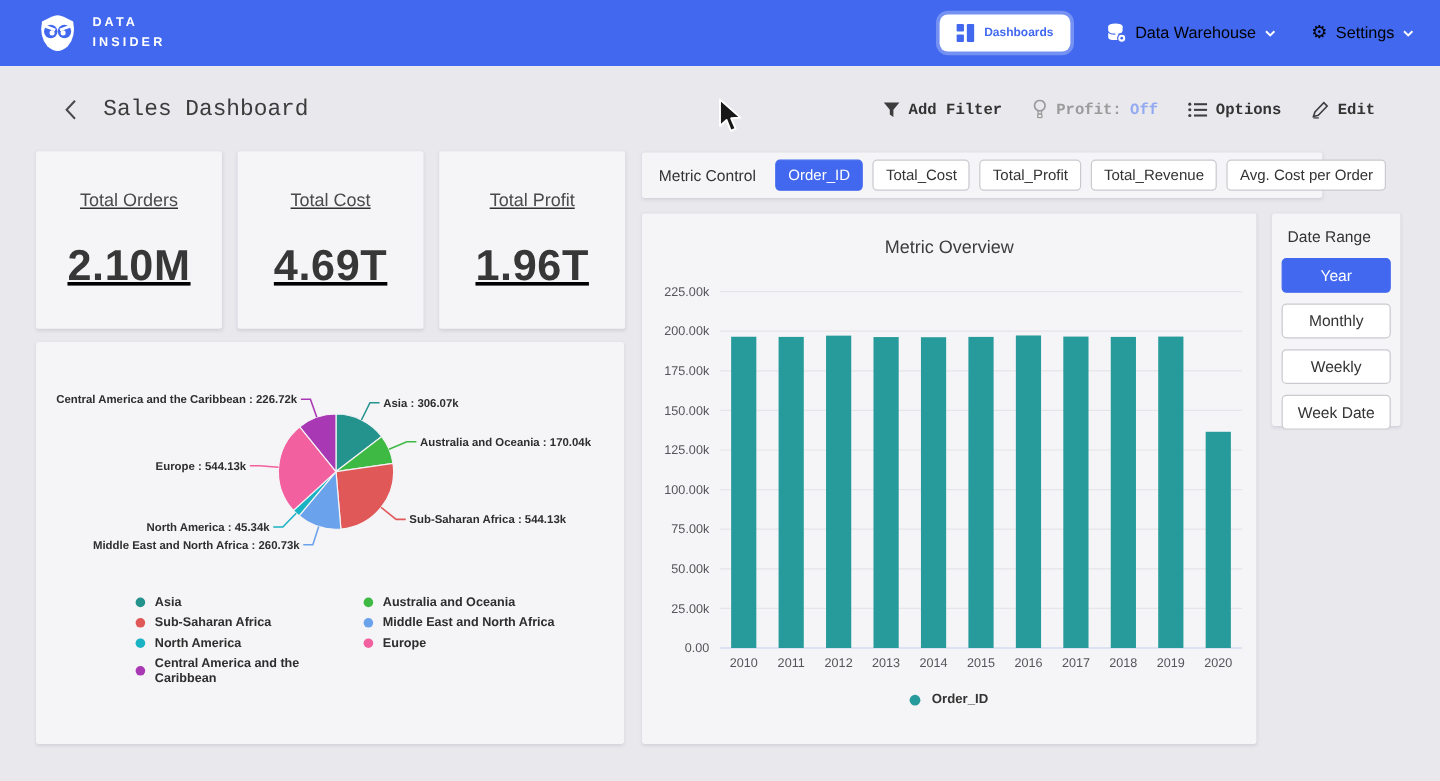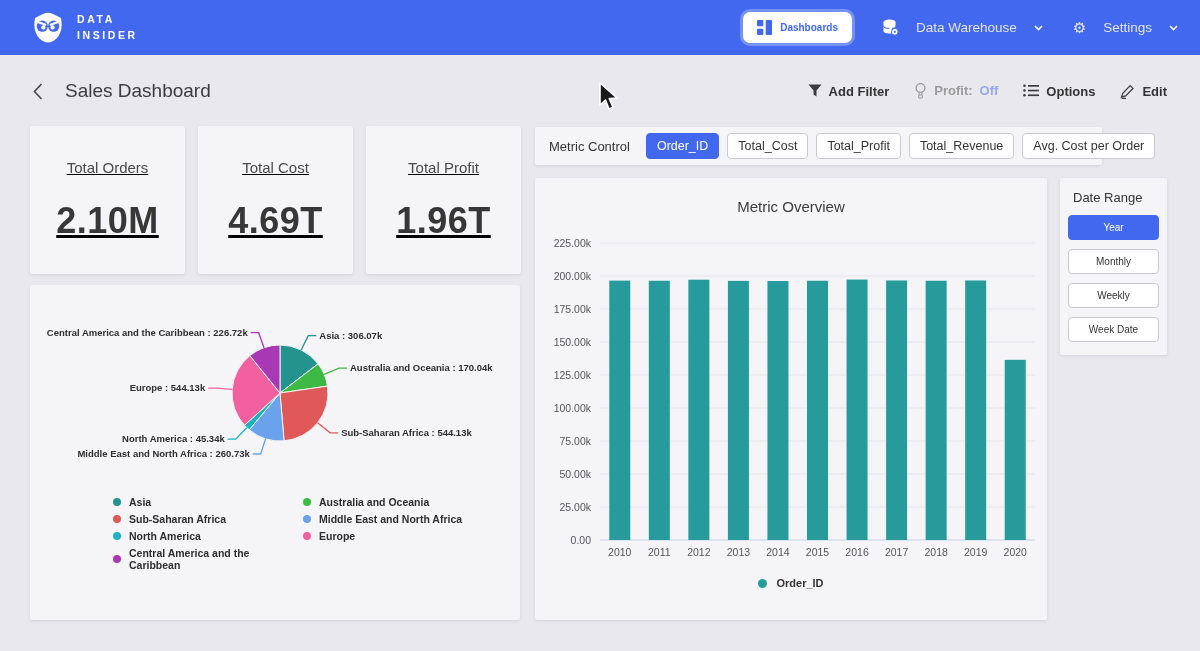--- a/index.html
+++ b/index.html
@@ -8,29 +8,29 @@
 
   
   .navbar{position:absolute;top:0;left:0;width:100%;height:55px;background:#4168ef;
           display:flex;align-items:center;box-sizing:border-box;padding:0 22px;}
   .brand{display:flex;align-items:center;gap:11px;margin-left:8px;}
   .brand-text{color:#fff;font-size:10.5px;font-weight:bold;letter-spacing:2.6px;line-height:1.5;}
   .nav-right{margin-left:auto;display:flex;align-items:center;gap:30px;}
   .dash-btn{display:flex;align-items:center;gap:8px;background:#fff;color:#4168ef;
             font-weight:bold;font-size:10px;border:none;border-radius:7px;padding:8px 14px;
             box-shadow:0 0 0 3px rgba(255,255,255,.28);cursor:pointer;font-family:inherit;}
-  .nav-item{display:flex;align-items:center;gap:17px;color:#e5e5e5;font-size:13.5px;cursor:pointer;justify-content:center;}
+  .nav-item{display:flex;align-items:center;gap:7px;color:#000000;font-size:13.5px;cursor:pointer;justify-content:center;}
   .gear-glyph{font-size:15px;line-height:1;}
 
   
   .page-header{position:absolute;top:72px;left:0;width:100%;height:38px;display:flex;
-               align-items:center;box-sizing:border-box;padding:0 33px;}
+               align-items:center;box-sizing:border-box;padding:0 54px;font-family:Liberation Mono, monospace;}
   .page-title{font-size:19px;color:#3c3c3c;margin-left:22px;}
   .actions{margin-left:auto;display:flex;align-items:center;gap:25px;}
-  .action{display:flex;gap:7px;font-size:13px;font-weight:600;color:#333;cursor:pointer;}
+  .action{display:flex;align-items:center;gap:7px;font-size:13px;font-weight:600;color:#333;cursor:pointer;}
   .action.boost{color:#9b9b9b;}
   .boost-off{color:#93a9f2;}
 
   
   .card{position:absolute;background:#f5f4f6;border-radius:2px;
         box-shadow:0 1px 3px rgba(60,60,90,.12);box-sizing:border-box;}
 
   .kpi-row{position:absolute;left:30px;top:126px;display:flex;gap:13px;}
   .kpi{width:155px;height:148px;background:#f5f4f6;border-radius:2px;
        box-shadow:0 1px 3px rgba(60,60,90,.12);display:flex;flex-direction:column;
@@ -47,21 +47,21 @@
 
   .chart-card{left:535px;top:178px;width:512px;height:442px;}
   .chart-title{text-align:center;font-size:15px;color:#3c3c3c;padding-top:20px;height:15px;}
   .bar-legend{display:flex;justify-content:center;align-items:center;gap:9px;margin-top:12px;
               font-size:11px;font-weight:bold;color:#333;}
   .dot{width:9px;height:9px;border-radius:50%;flex:0 0 auto;}
 
   .date-card{left:1060px;top:178px;width:107px;height:177px;padding:12px 8px;}
   .date-label{font-size:13px;color:#333;margin:0 0 10px 5px;}
   .dbtn{display:block;width:91px;margin:0 auto 9px auto;padding:6px 0;text-align:center;
-        font-size:10px;border:1px solid #c9c9cf;border-radius:4px;background:#fff;color:#333;
+        font-size:13px;border:1px solid #c9c9cf;border-radius:4px;background:#fff;color:#333;
         cursor:pointer;font-family:inherit;}
   .dbtn.active{background:#4168ef;border-color:#4168ef;color:#fff;}
 
   .pie-card{left:30px;top:285px;width:490px;height:335px;}
   .pie-legend{display:flex;padding-left:68px;margin-top:6px;}
   .pie-col{display:flex;flex-direction:column;gap:5px;}
   .pie-col.c1{width:190px;}
   .pl-item{display:flex;align-items:center;gap:8px;font-size:10.5px;font-weight:bold;color:#2e2e2e;margin-left:15px;}
   .pl-dot{width:8px;height:8px;border-radius:50%;flex:0 0 auto;}
 

